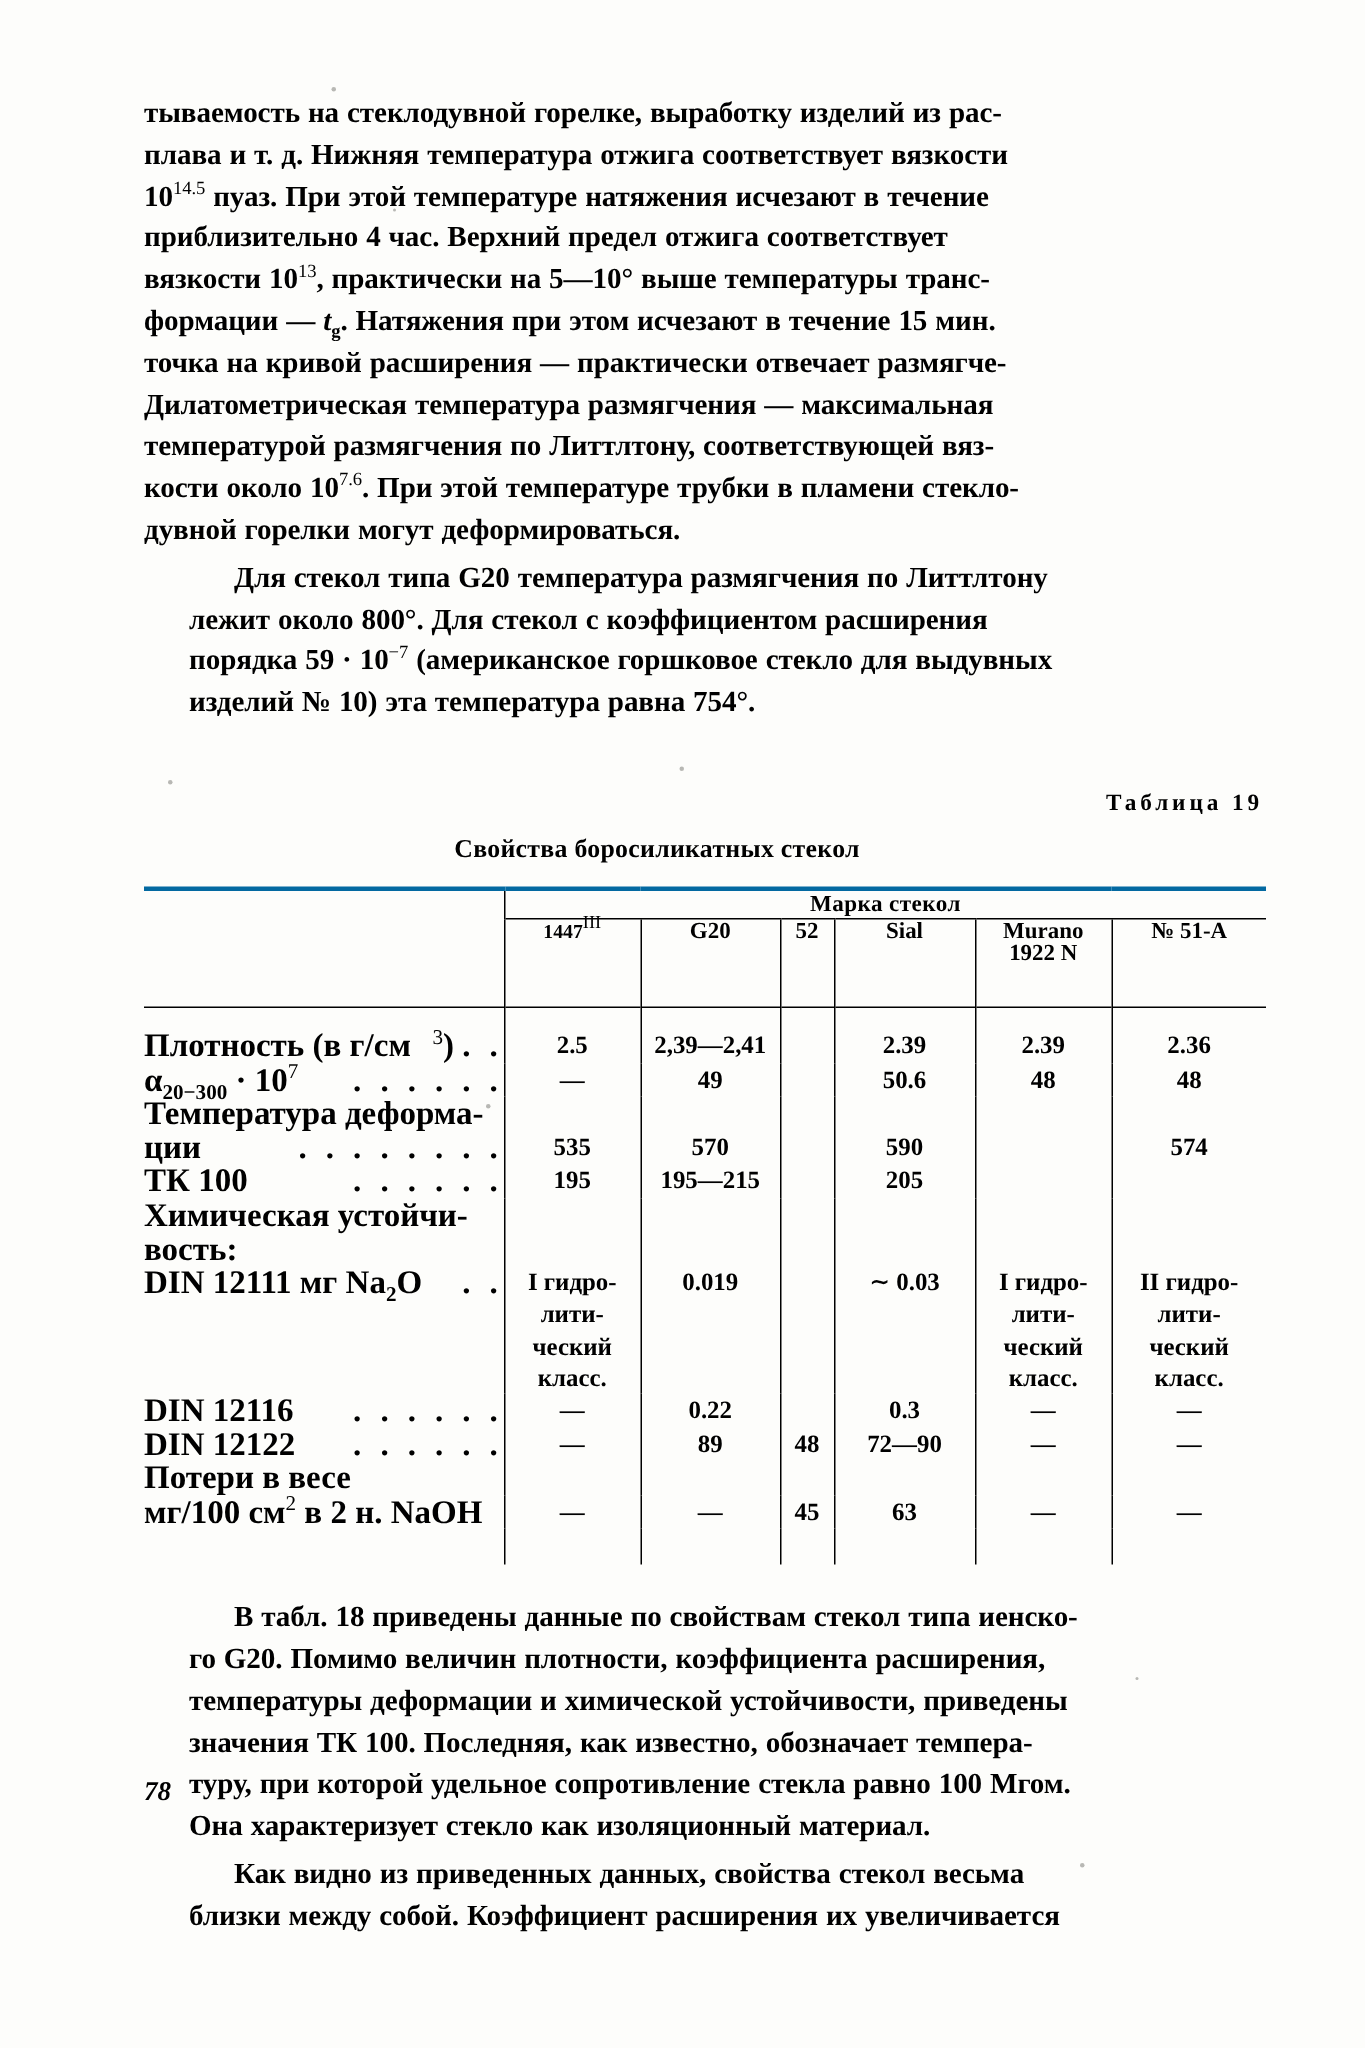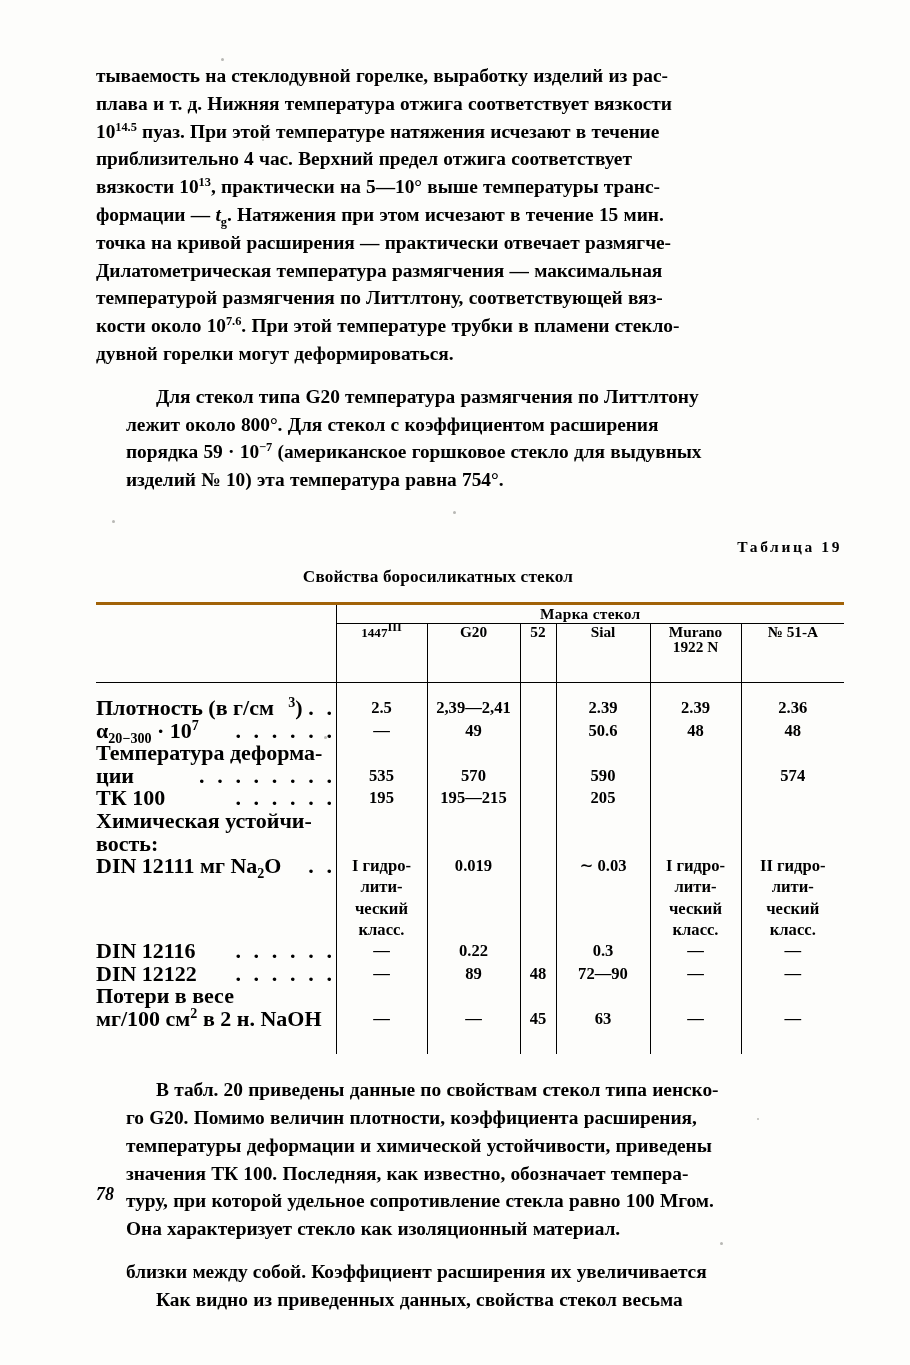--- a/index.html
+++ b/index.html
@@ -33,33 +33,33 @@
     font-size: 19.4px;
     line-height: 27.8px;
     text-align: justify;
     text-align-last: left;
     font-weight: 700;
     letter-spacing: -0.05px;
     margin: 0;
     word-spacing: 0.5px;
   }
   .para.first-block { text-indent: 0; }
-  .para.indent { text-indent: 30px; margin-top: 15px; }
+  .para.indent { text-indent: 30px; margin-top: 4px; }
   .para .ln { display: block; white-space: nowrap; }
   .para .justify {
     display: flex;
     justify-content: space-between;
     white-space: nowrap;
   }
 
   sup.ex {
     font-size: 0.64em;
     vertical-align: super;
     line-height: 0;
-    font-weight: 700;
+    font-weight: 400;
   }
   sub.sb {
     font-size: 0.64em;
     vertical-align: sub;
     line-height: 0;
     font-weight: 700;
   }
   i.ital { font-style: italic; }
 
   
@@ -92,21 +92,21 @@
     font-size: 15.6px;
     font-weight: 700;
     table-layout: fixed;
   }
   table.props td, table.props th {
     padding: 0;
     vertical-align: top;
     font-weight: 700;
   }
   .rule-top {
-    border-top: 3px solid #a16207;
+    border-top: 3px solid #0369a1;
   }
   .rule-thin {
     border-top: 1.6px solid #000;
   }
   .vline { border-left: 1.7px solid #000; }
 
   
   .hdr-span {
     text-align: center;
     font-size: 15.4px;
@@ -414,31 +414,31 @@
         <td class="vline"></td>
         <td class="vline"></td>
         <td class="vline"></td>
         <td class="vline"></td>
       </tr>
     </tbody>
       </table>
   </div>
 
   <div class="para indent" style="margin-top:22px">
-    <span class="ln" style="padding-left:30px">В табл. 20 приведены данные по свойствам стекол типа иенско-</span>
+    <span class="ln" style="padding-left:30px">В табл. 18 приведены данные по свойствам стекол типа иенско-</span>
     <span class="ln justify">го G20. Помимо величин плотности, коэффициента расширения,</span>
     <span class="ln justify">температуры деформации и химической устойчивости, приведены</span>
     <span class="ln justify">значения ТК 100. Последняя, как известно, обозначает темпера-</span>
     <span class="ln justify">туру, при которой удельное сопротивление стекла равно 100 Мгом.</span>
     <span class="ln">Она характеризует стекло как изоляционный материал.</span>
   </div>
 
   <div class="para indent">
+    <span class="ln justify" style="padding-left:30px">Как видно из приведенных данных, свойства стекол весьма</span>
     <span class="ln justify">близки между собой. Коэффициент расширения их увеличивается</span>
-    <span class="ln justify" style="padding-left:30px">Как видно из приведенных данных, свойства стекол весьма</span>
   </div>
 
 </div>
 
 <div class="folio">78</div>
 
 <span class="speck" style="left:221px; top:58px; width:3px; height:3px;"></span>
 <span class="speck" style="left:262px; top:139px; width:2px; height:2px;"></span>
 <span class="speck" style="left:112px; top:520px; width:3px; height:3px;"></span>
 <span class="speck" style="left:453px; top:511px; width:3px; height:3px;"></span>

